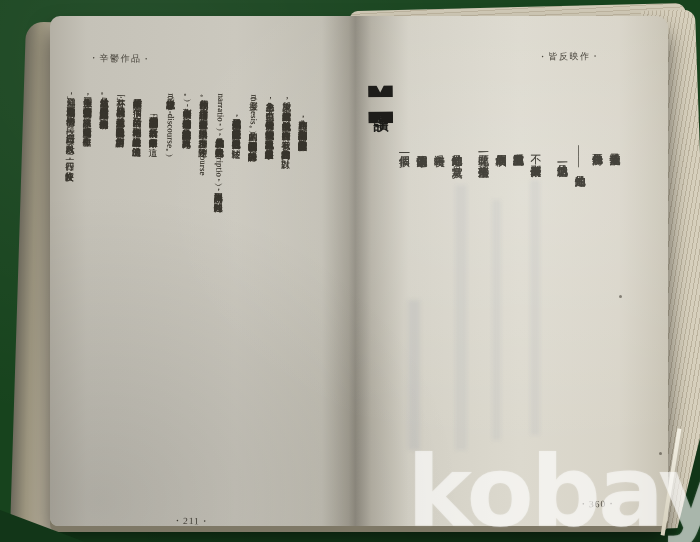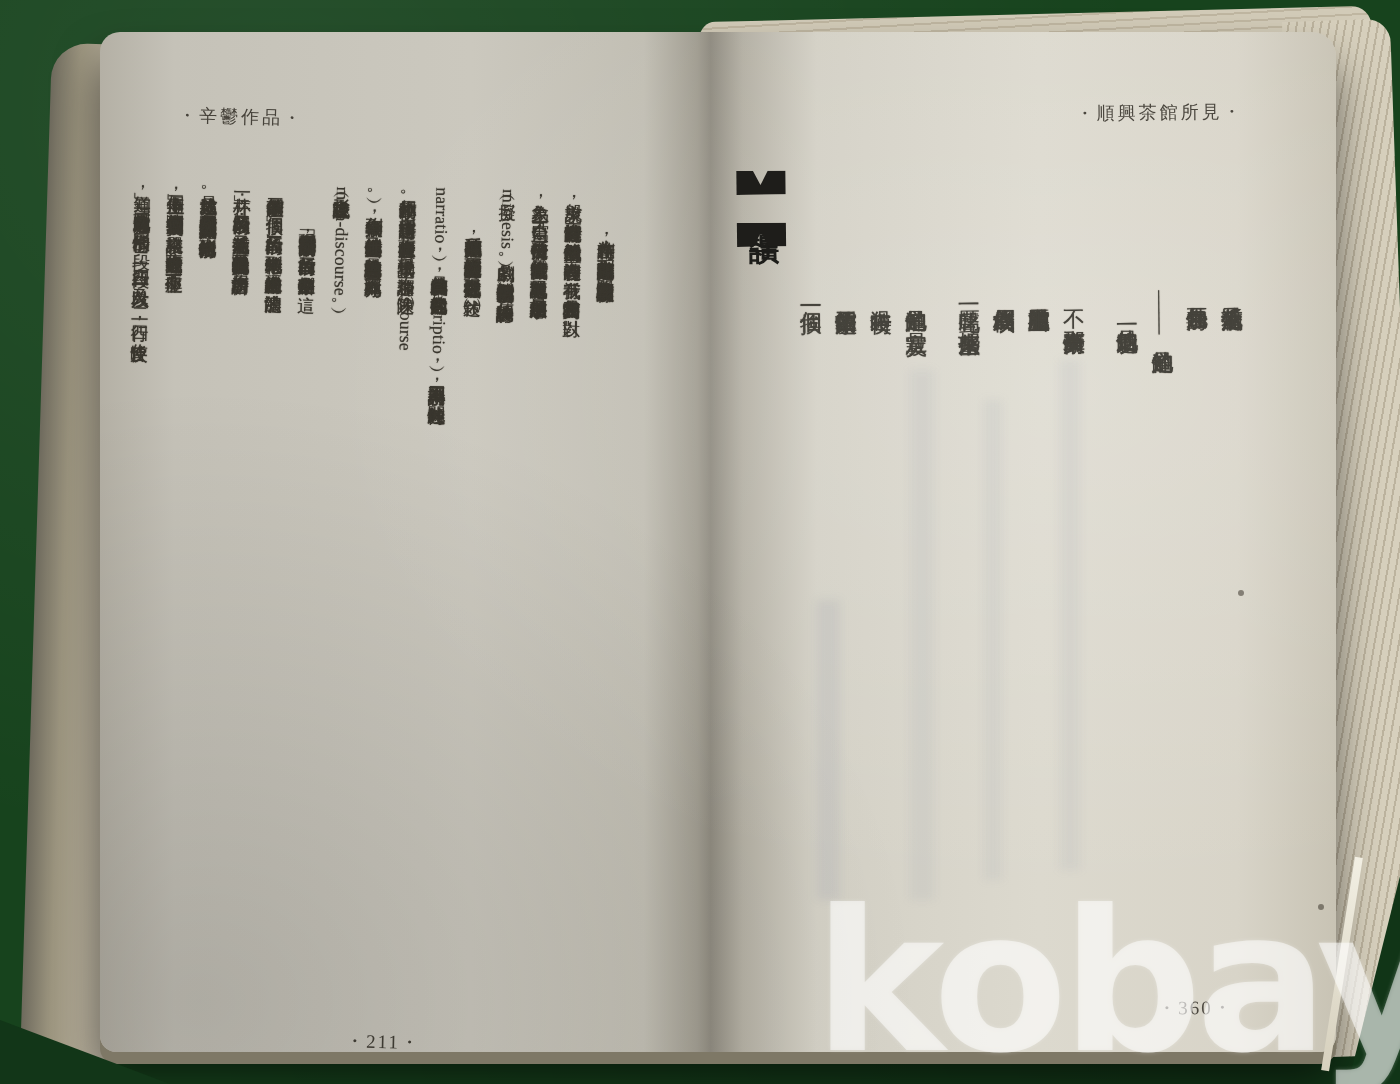--- a/index.html
+++ b/index.html
@@ -111,21 +111,21 @@
         <div class="lp-col">茶館的三十個座位／一個挨一個」；三段的前三行：「準十時他來報到／坐在靠邊的硬木椅上／濃濃的龍</div>
         <div class="lp-col">井一杯」；以及四段的前二行：「醬油瓜子落花生／外加長壽兩包」是客觀實物的呈現，作者所用的語言</div>
         <div class="lp-col">是敍述或描述。但是首段第四行「不知道寂寞何物」很明顯地是作者意識的介入，他把人的情緒投射到「</div>
         <div class="lp-col">三十個座位」上，使它們擬人後「不知道寂寞何物」，嚴格說來，作者或敍述者「不知道」，而非座位「不</div>
         <div class="lp-col">知道」，因此這一句是陳述而非敍述。同樣的情形，二段、四段三行，以及六段一、二、四行，皆反映作</div>
       </div>
     <div class="lp-num">・211・</div>
   </div>
 
   <div class="right-content">
-    <div class="rp-header">・順興茶館所見・</div>
+    <div class="rp-header">・皆反映作・</div>
 
     <div class="marker">
       <div class="orn orn-top"></div>
       <div class="marker-text">導讀</div>
       <div class="orn orn-bottom"></div>
     </div>
 
     <div class="rp-poem">
         <div class="stanza">
           <div class="stanza-line">醬油瓜子落花生</div>

